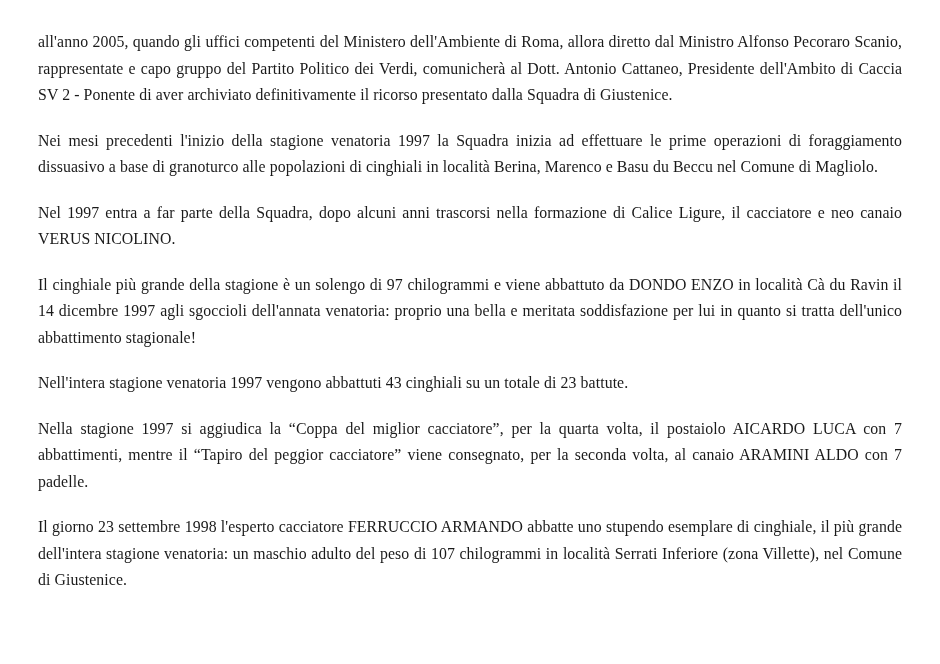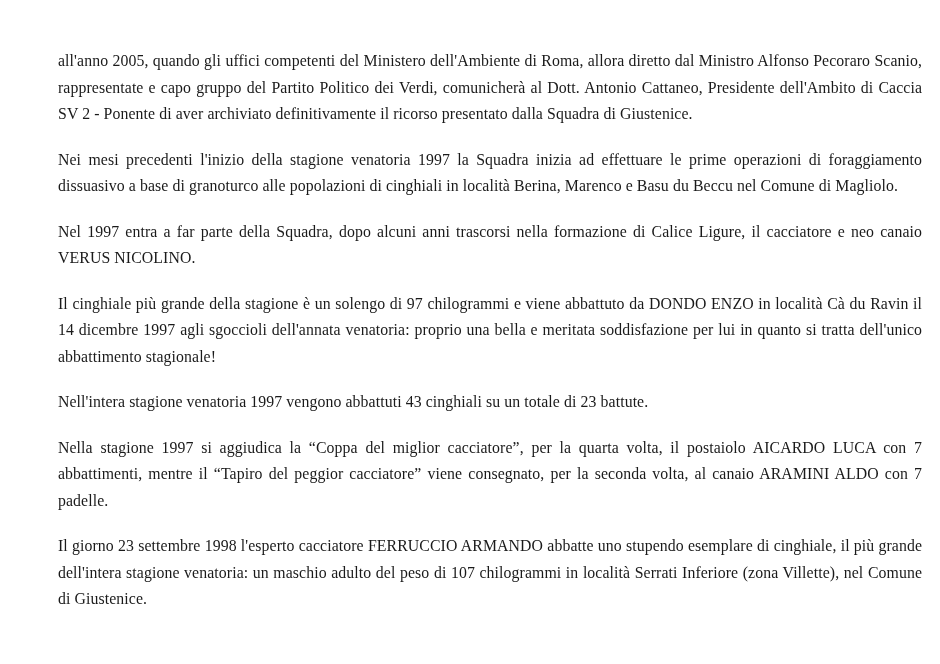--- a/index.html
+++ b/index.html
@@ -12,22 +12,21 @@
     background: #ffffff;
     font-family: "Liberation Serif", serif;
     color: #1a1a1a;
     overflow: hidden;
   }
   #page {
     position: relative;
     width: 804px;
     height: 664px;
     box-sizing: border-box;
-    padding: 48px 38px 20px 38px;
-    margin-left: 20px;
+    padding: 29px 38px 20px 38px;
   }
   .doc-body {
     width: 864px;
   }
   .para {
     font-family: "Liberation Serif", serif;
     font-size: 17.2px;
     line-height: 26.5px;
     text-align: justify;
     text-justify: inter-word;

